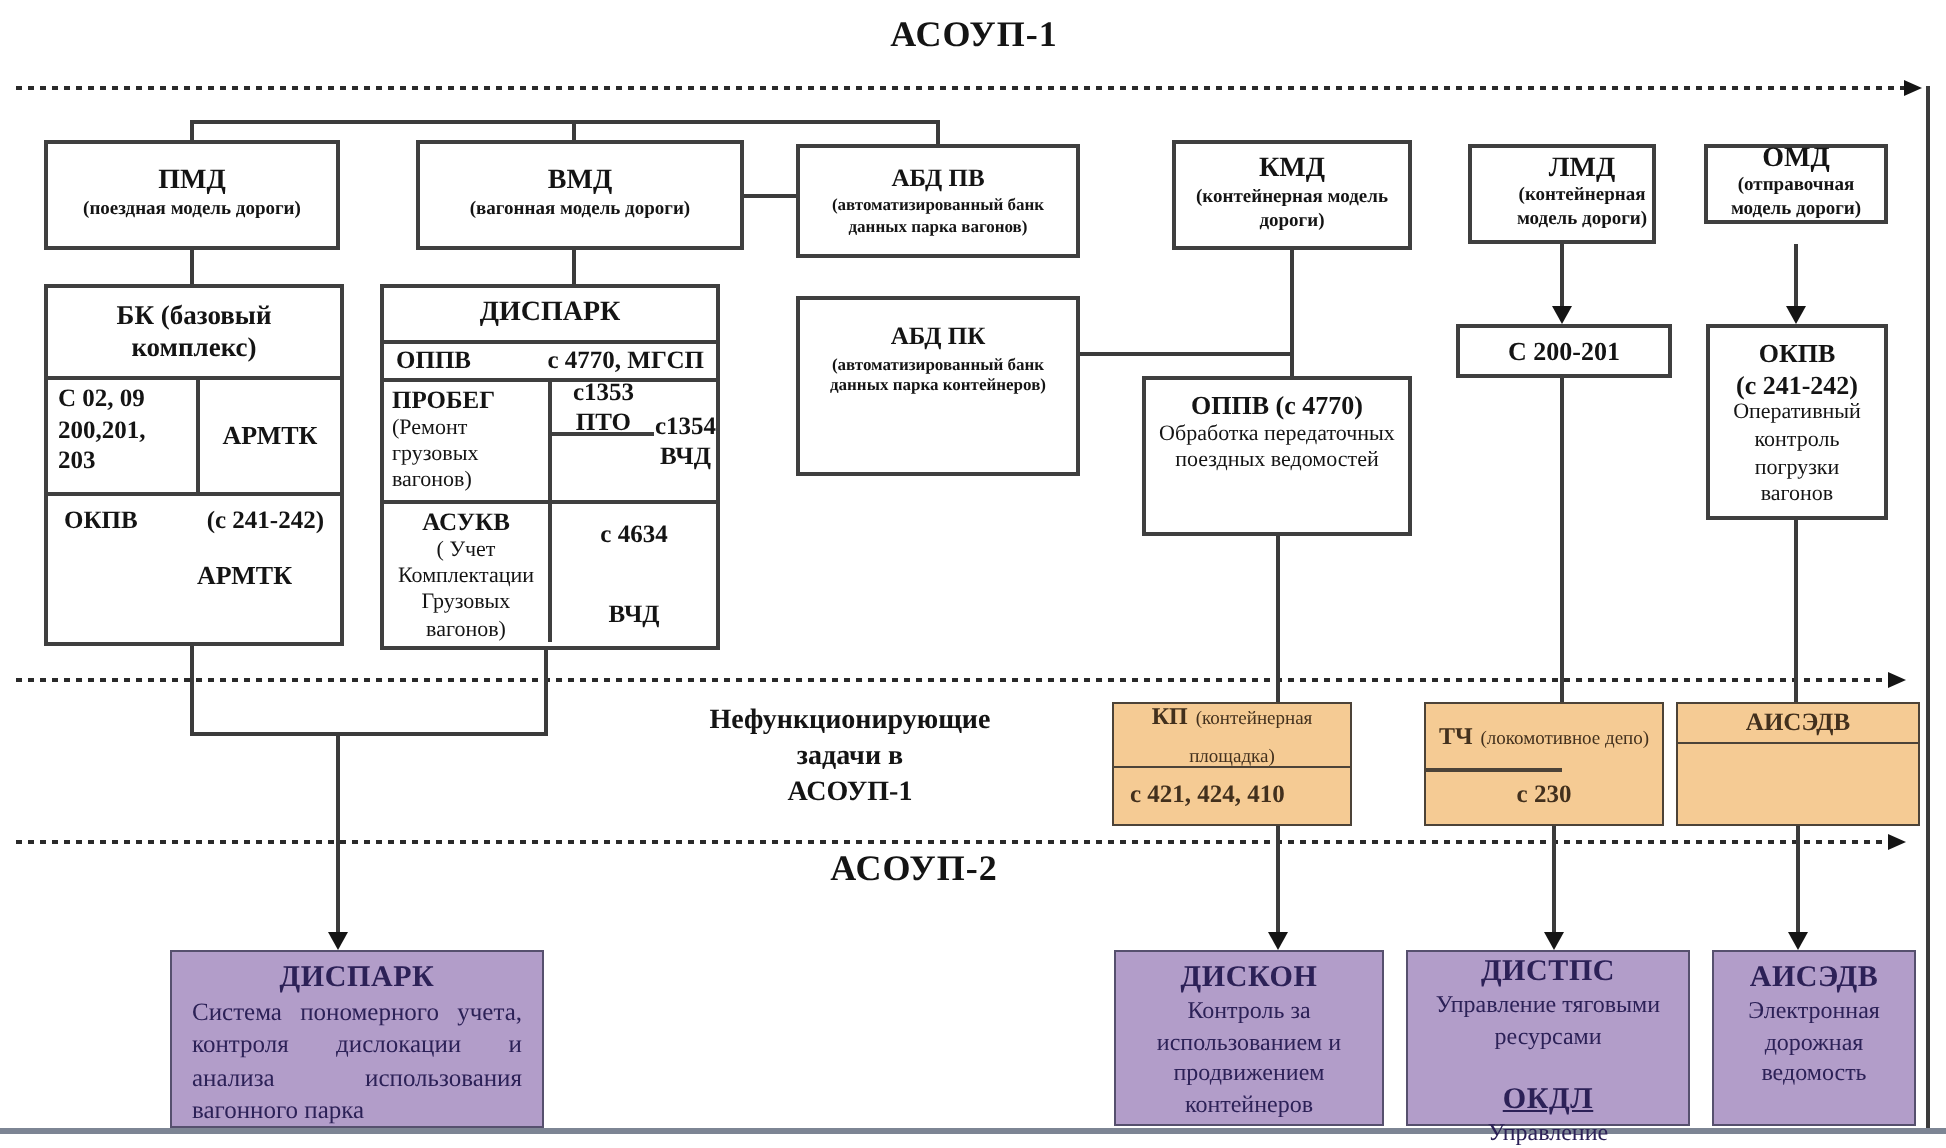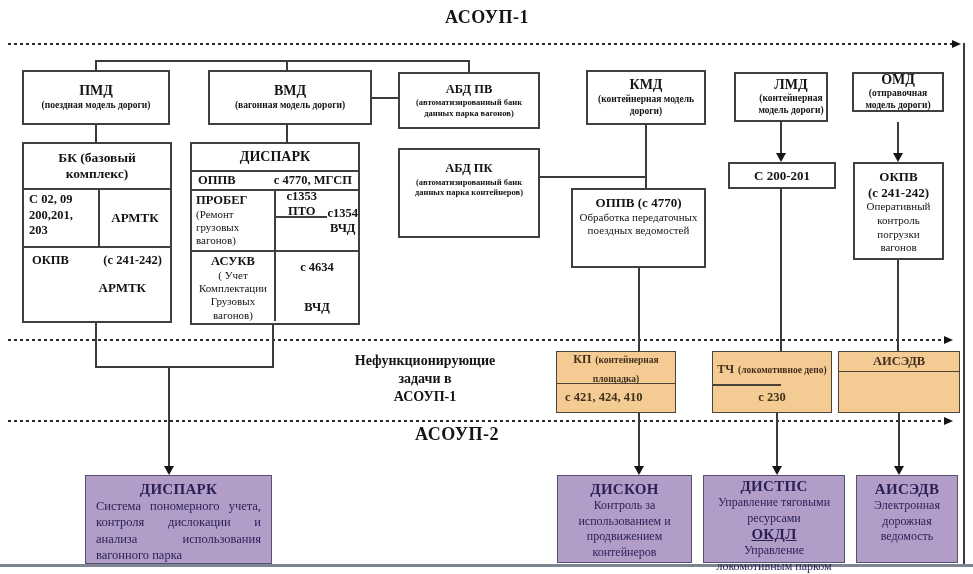--- a/index.html
+++ b/index.html
@@ -56,21 +56,21 @@
   .tb-body  { font-size:11px; line-height:1.25; padding:0 3px; }
 
   
   .nonfunc { position:absolute; text-align:center; font-weight:bold; font-size:14px; line-height:18px; }
 
   
   .obox { position:absolute; background:#f5cb94; border:1.5px solid #4c4338; color:#42301d; }
   .o-head { height:32px; display:flex; flex-direction:column; justify-content:center; text-align:center;
             border-bottom:1.5px solid #4c4338; line-height:1.15; }
   .o-head .ot { font-weight:bold; font-size:12px; }
-  .o-head .os { font-weight:bold; font-size:9.5px; }
+  .o-head .os { font-weight:normal; font-size:9.5px; }
   .o-codes { padding:6px 0 0 8px; font-weight:bold; font-size:12.5px; text-align:left; }
   .o-codes.center { text-align:center; padding-left:0; }
   .o-head.nodivider { border-bottom:none; }
   .o-partline { position:absolute; left:0; top:32px; width:58%; height:1.5px; background:#4c4338; }
   .o-cols { display:flex; height:calc(100% - 20px); }
   .o-head.thin { height:20px; font-weight:bold; font-size:12.5px; }
   .o-col { flex:1; padding:2px 0 0 9px; text-align:left; font-weight:bold; font-size:12.5px; line-height:1.4; }
   .o-col.r { border-left:1.5px solid #4c4338; text-align:center; padding-left:0; }
 
   
@@ -251,21 +251,21 @@
   </div>
 
   <div class="pbox" style="left:557px;top:475px;width:135px;height:88px;">
     <div class="pt">ДИСКОН</div>
     <div class="pb">Контроль за использованием и продвижением контейнеров</div>
   </div>
 
   <div class="pbox" style="left:703px;top:475px;width:142px;height:88px;">
     <div class="pt" style="margin-top:2px;">ДИСТПС</div>
     <div class="pb">Управление тяговыми ресурсами</div>
-    <div class="pt" style="margin-top:0;text-decoration:underline;">ОКДЛ</div>
+    <div class="pt" style="margin-top:16px;text-decoration:underline;">ОКДЛ</div>
     <div class="pb">Управление локомотивным парком</div>
   </div>
 
   <div class="pbox" style="left:856px;top:475px;width:102px;height:88px;">
     <div class="pt">АИСЭДВ</div>
     <div class="pb">Электронная дорожная ведомость</div>
   </div>
 
 </div>
 

